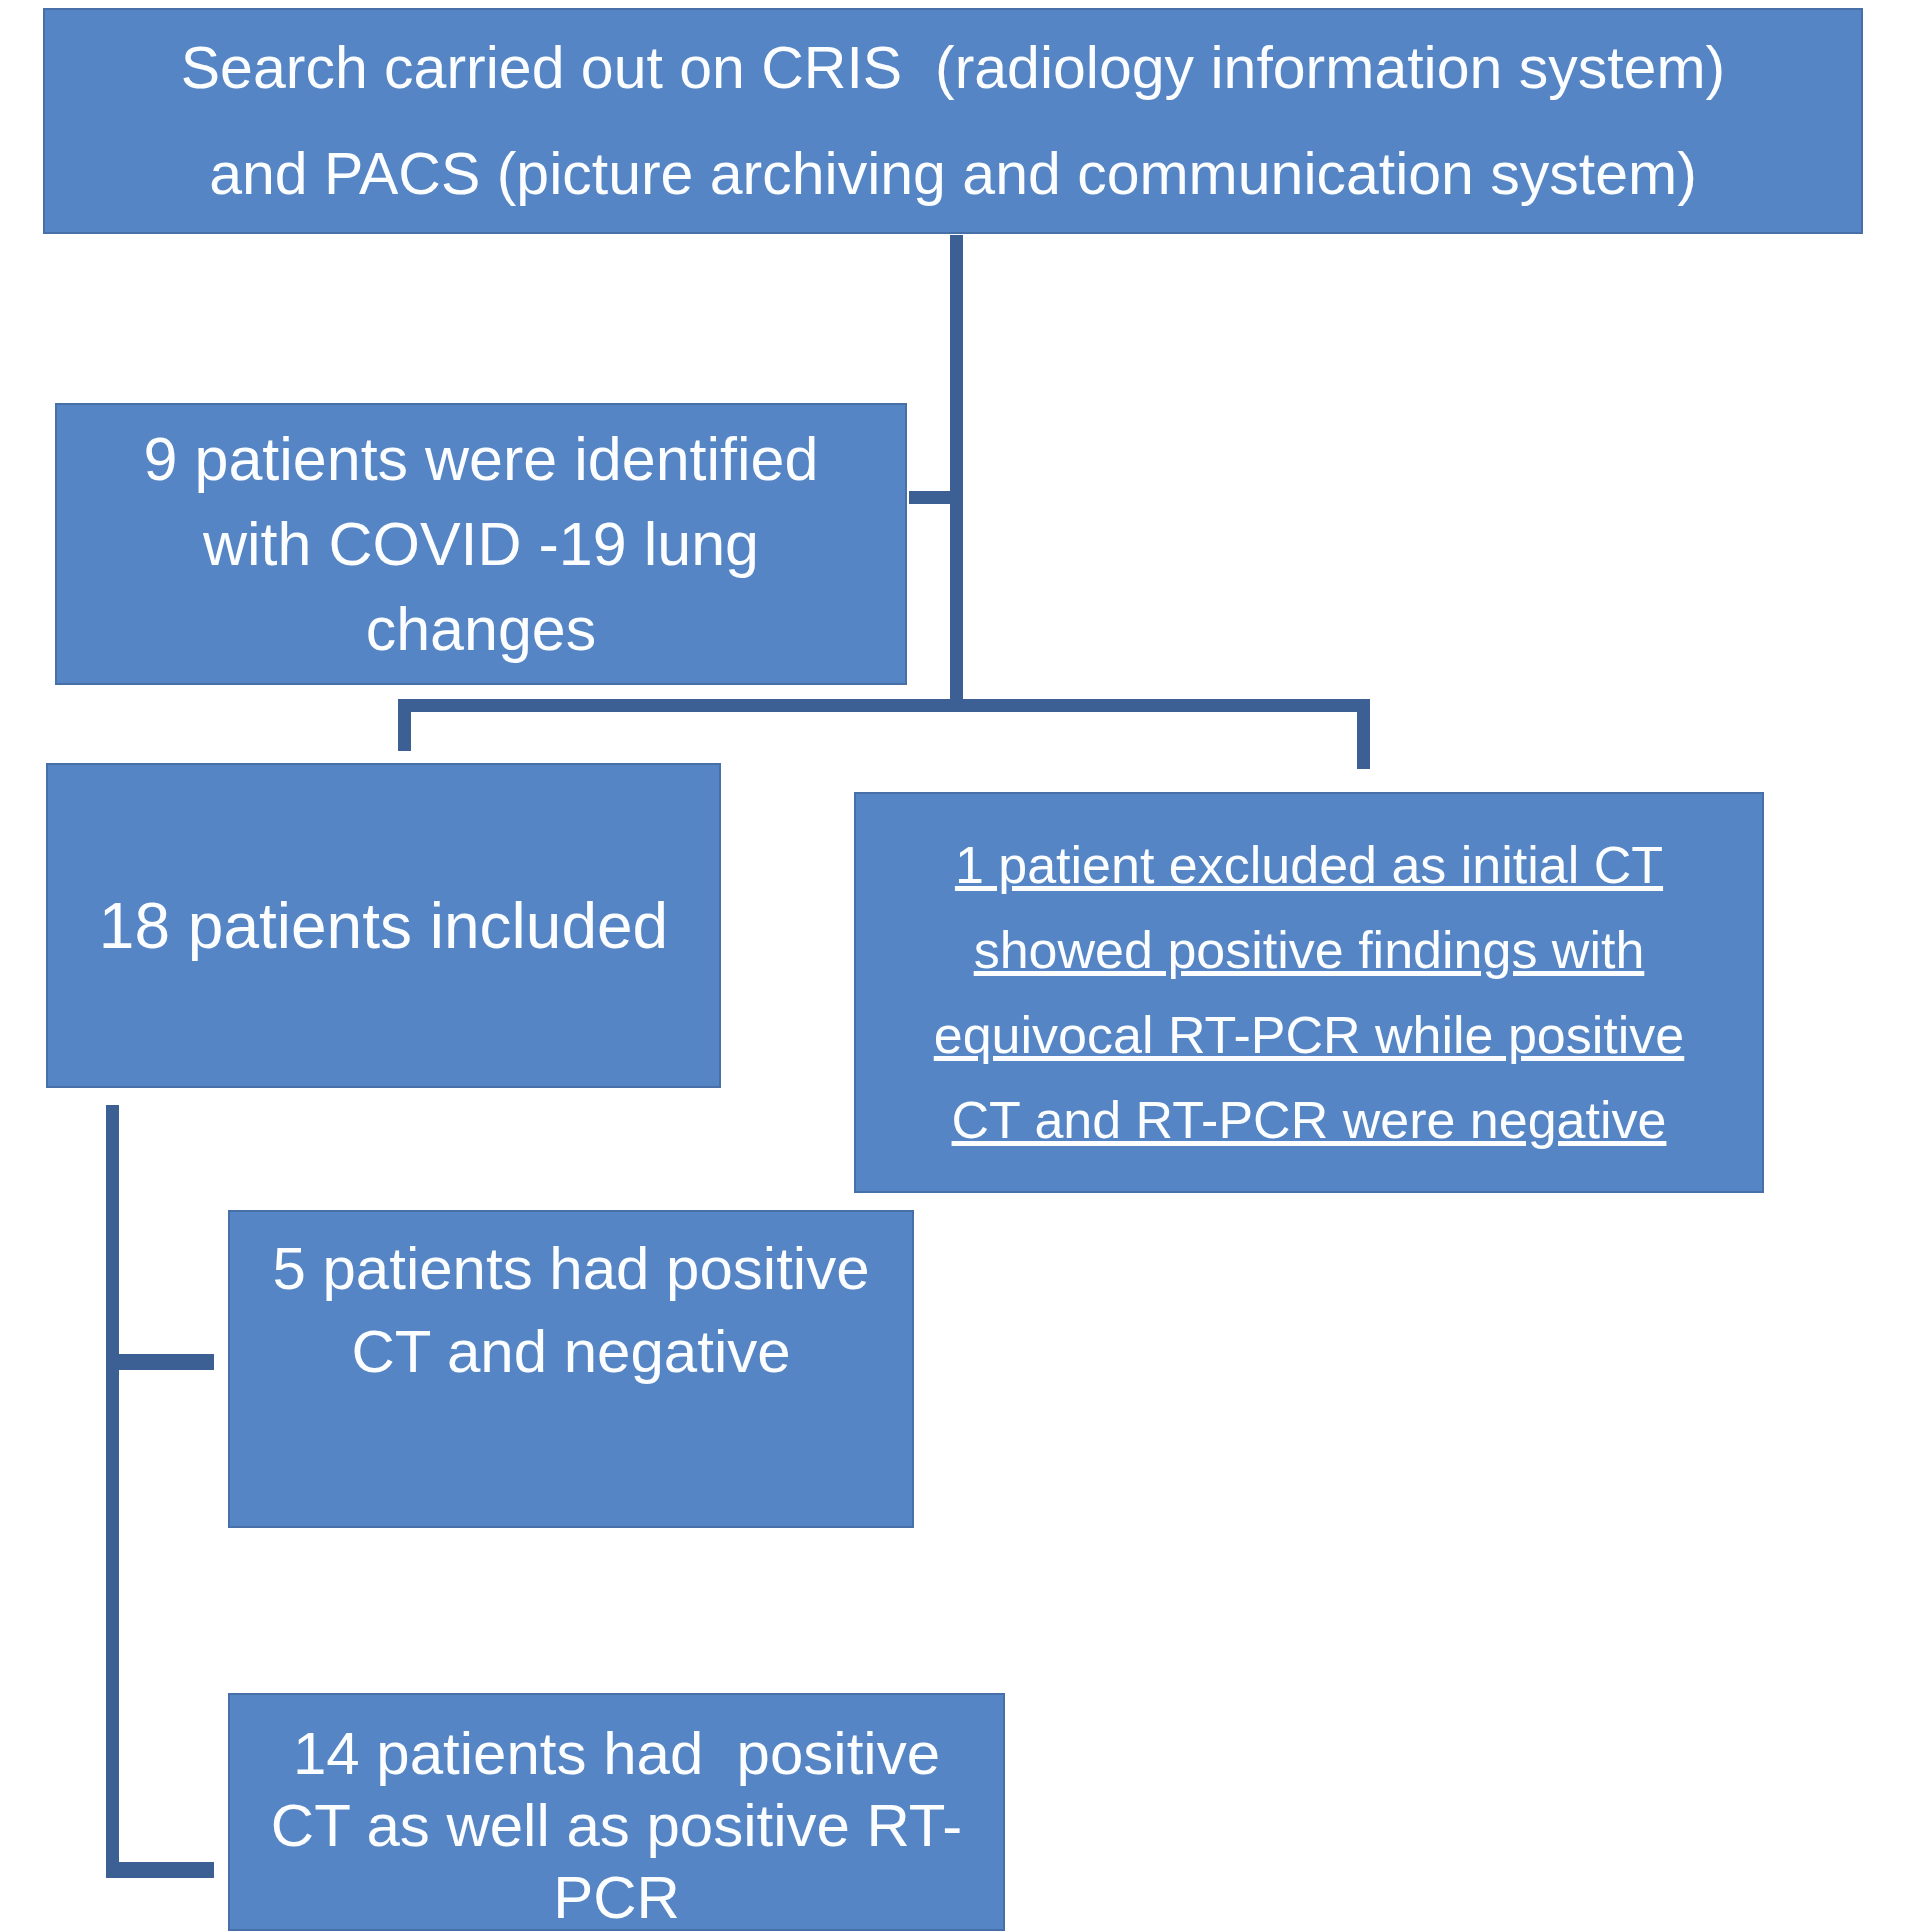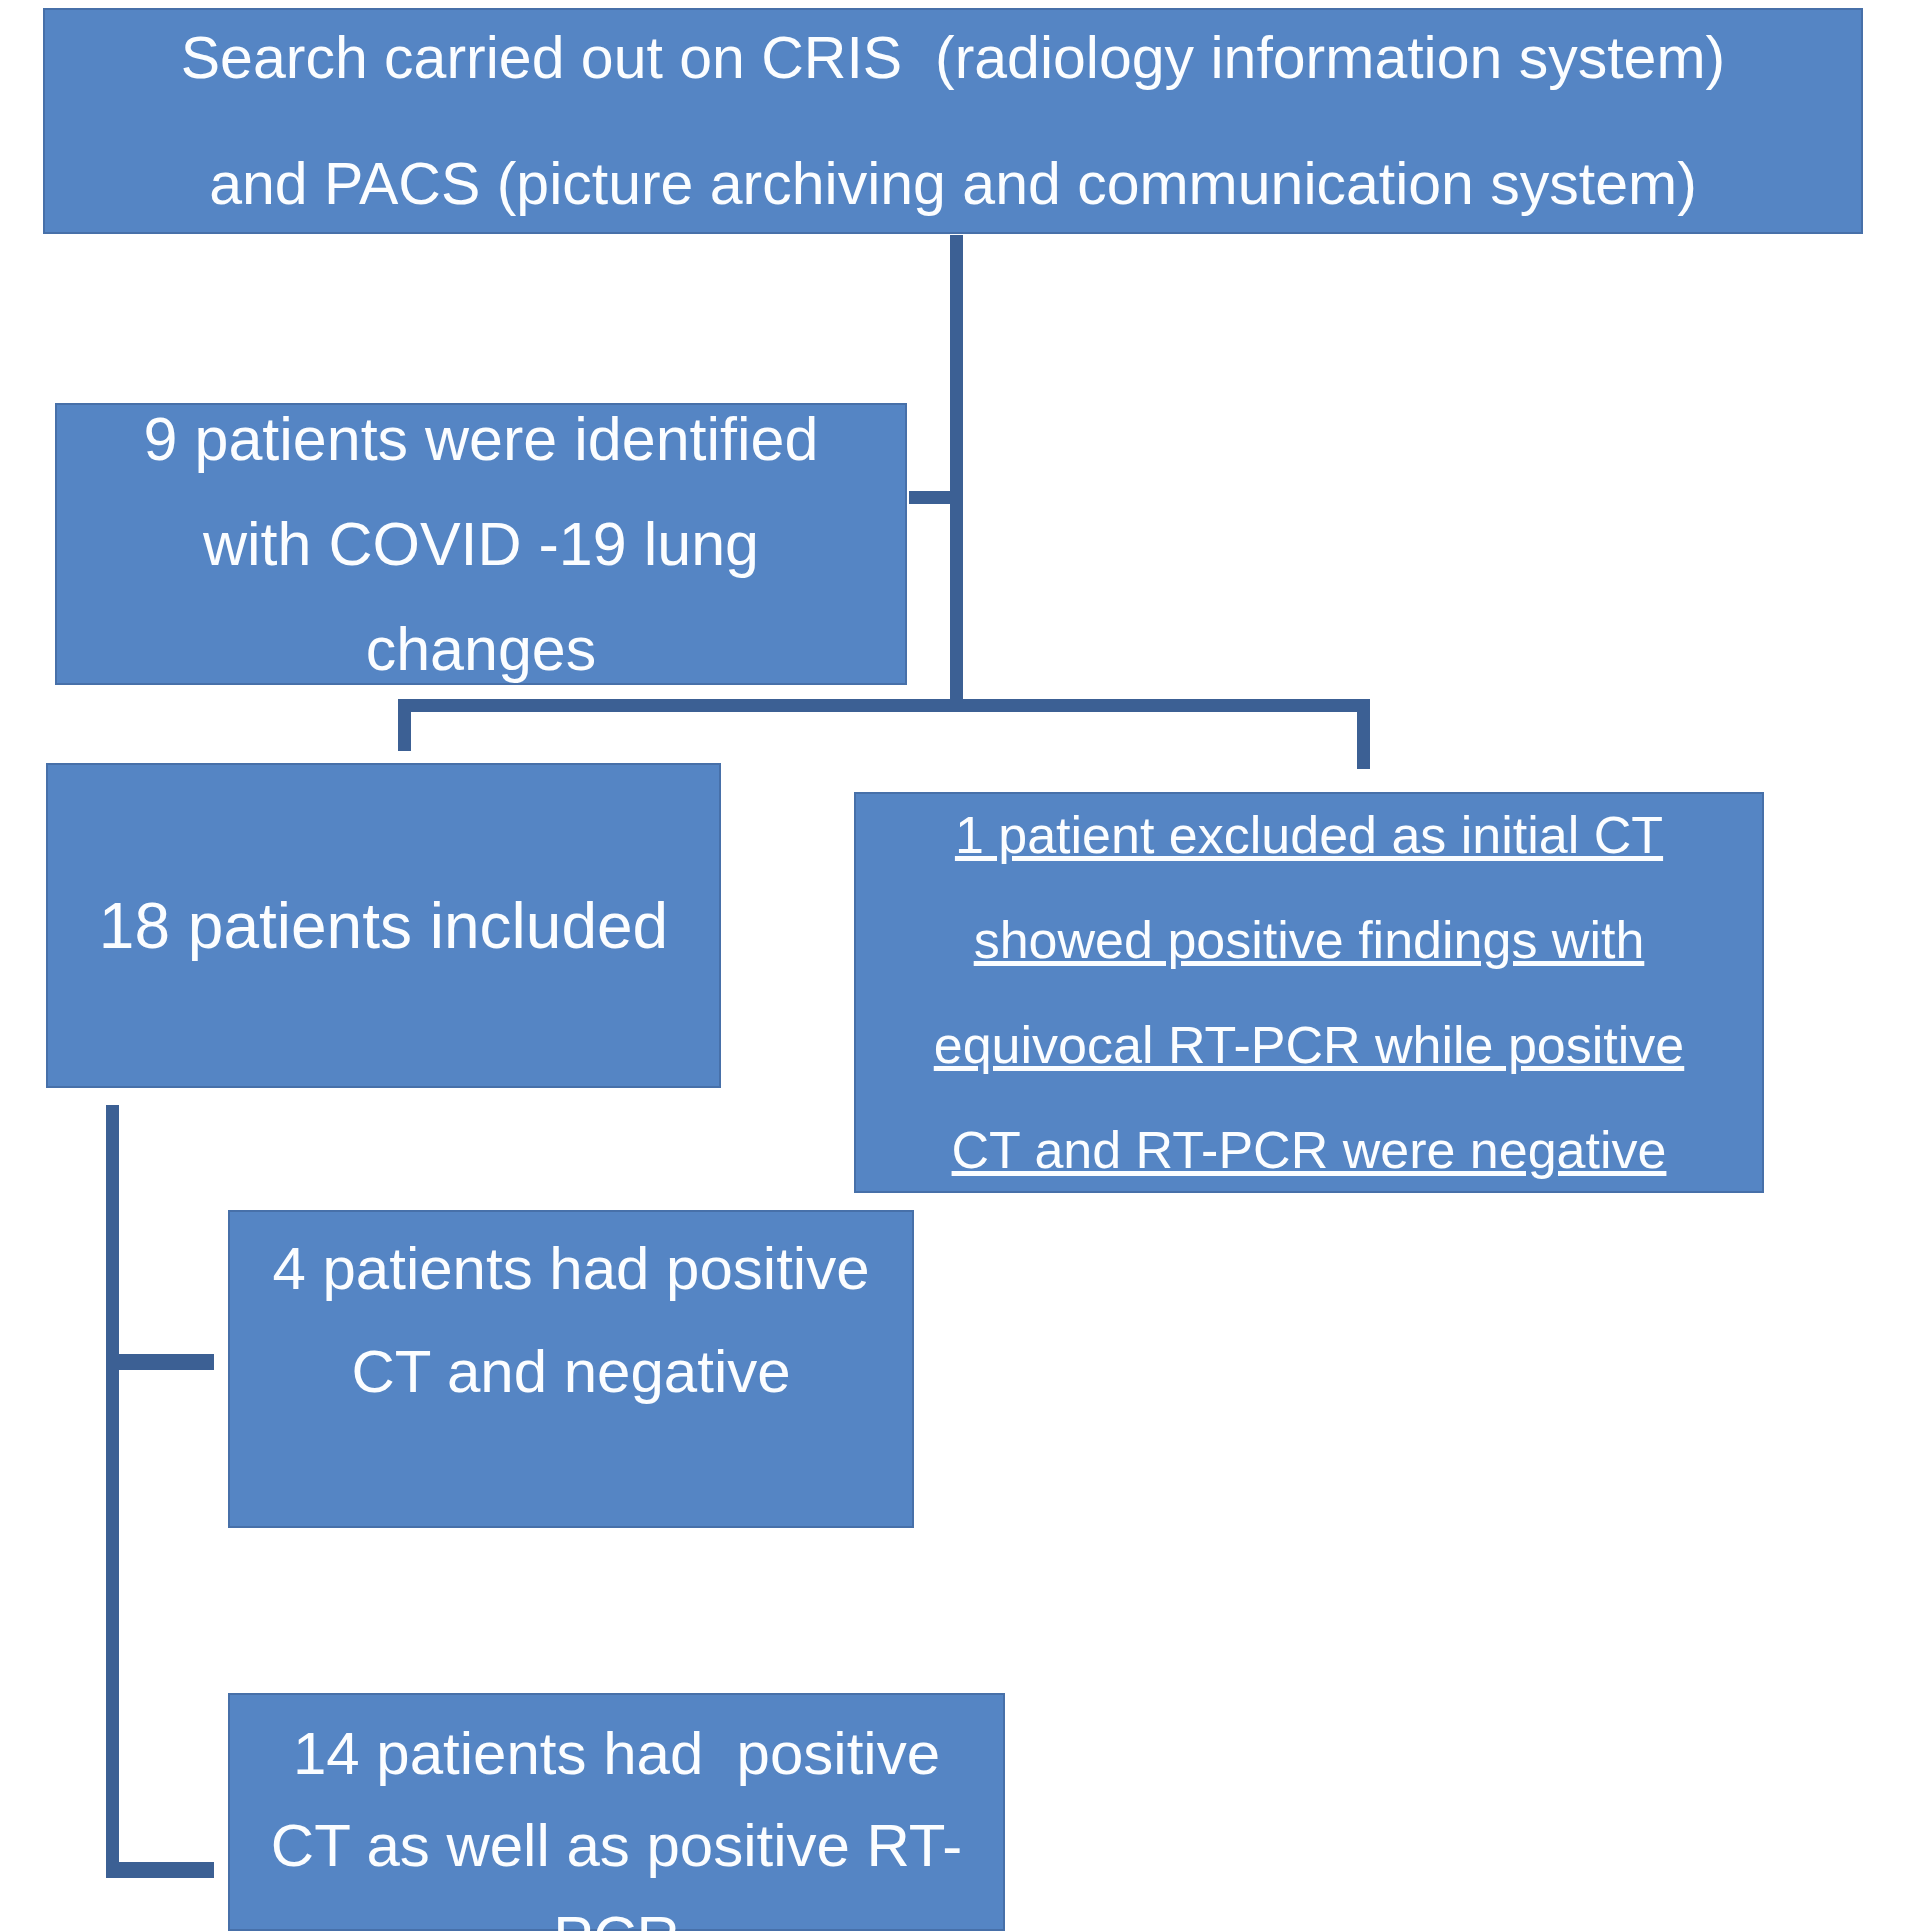--- a/index.html
+++ b/index.html
@@ -19,21 +19,20 @@
     position: absolute;
     background: var(--fill, #5585c4);
     border: 2.9px solid var(--edge, #4770a9);
     box-sizing: border-box;
     color: var(--txt, #fbfdff);
     display: flex;
     flex-direction: column;
     align-items: center;
     text-align: center;
     font-size: 60px;
-    gap: 20px;
   }
   .line { white-space: pre; }
   .connector {
     position: absolute;
     background: var(--line, #3c6094);
   }
   
   #box-search {
     left: 43px; top: 7.7px; width: 1820px; height: 226px;
     justify-content: center; line-height: 106px; font-size: 59px;
@@ -104,21 +103,21 @@
   </div>
 
   <div class="box" id="box-excluded">
     <div class="line">1 patient excluded as initial CT</div>
     <div class="line">showed positive findings with</div>
     <div class="line">equivocal RT-PCR while positive</div>
     <div class="line">CT and RT-PCR were negative</div>
   </div>
 
   <div class="box" id="box-ct-pos-pcr-neg">
-    <div class="line">4 patients had positive</div>
+    <div class="line">5 patients had positive</div>
     <div class="line">CT and negative</div>
   </div>
 
   <div class="box" id="box-ct-pos-pcr-pos">
     <div class="line">14 patients had  positive</div>
     <div class="line">CT as well as positive RT-</div>
     <div class="line">PCR</div>
   </div>
 
 </div>

